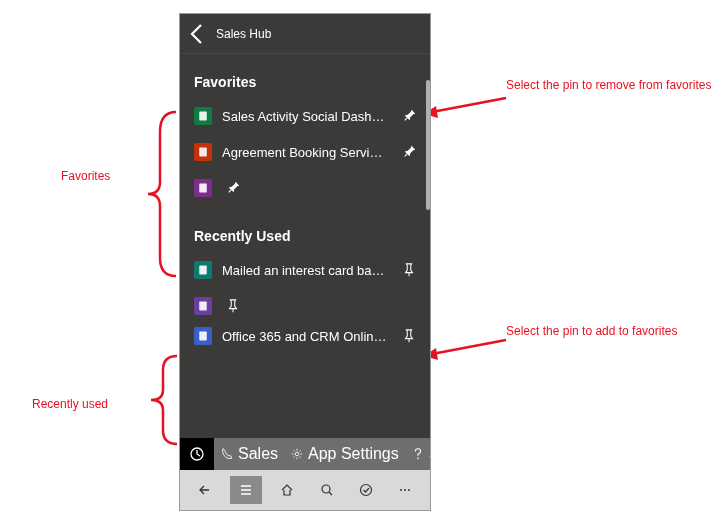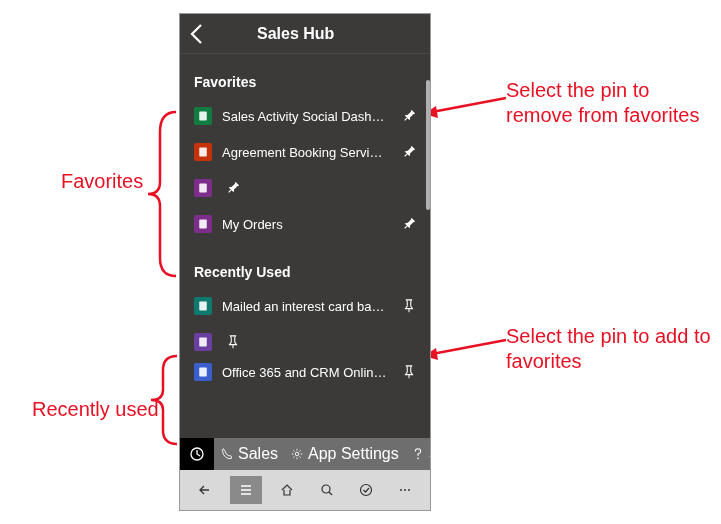--- a/index.html
+++ b/index.html
@@ -34,23 +34,22 @@
   }
   .back-chevron {
     width: 24px;
     height: 24px;
     display: flex;
     align-items: center;
     justify-content: center;
     font-size: 18px;
   }
   .app-title {
-    font-size: 16px;
-    font-weight: 700;
-    margin-left: 41px;
+    font-size: 12px;
+    font-weight: 400;
   }
   .content {
     flex: 1 1 auto;
     overflow: hidden;
     padding-top: 16px;
     position: relative;
   }
   .scroll-thumb {
     position: absolute;
     right: 0;
@@ -141,21 +140,21 @@
     width: 28px; height: 28px;
     display: flex; align-items: center; justify-content: center;
     font-size: 16px;
   }
   .navbtn.hl { background:#8a8a8a; color:#fff; width:32px; height:28px;}
 
   
   .anno {
     position: absolute;
     color: #e81123;
-    font-size: 20px;
+    font-size: 12px;
     line-height: 1.25;
   }
   .brace-svg { position:absolute; }
   .arrow-svg { position:absolute; }
 </style>
 </head>
 <body>
 
 <div class="anno" style="left:61px; top:169px;">Favorites</div>
 <svg class="brace-svg" style="left:130px; top:108px;" width="48" height="172">
@@ -235,36 +234,20 @@
           </div>
           <div class="pin">
             <svg viewBox="0 0 16 16">
               <g transform="rotate(45 8 8)">
                 <path d="M5 1 L11 1 L10 3 L10 8 L12 11 L4 11 L6 8 L6 3 Z" fill="#fff"></path>
                 <line x1="8" y1="11" x2="8" y2="15" stroke="#fff" stroke-width="1.3"></line>
               </g>
             </svg>
           </div>
         </div>
-        <div class="list-item">
-          <div class="ico" style="background:#7c2e8a">
-            <svg viewBox="0 0 16 16">
-              <rect x="3" y="2" width="10" height="12" rx="1" fill="#fff" opacity="0.9"></rect>
-            </svg>
-          </div>
-          <div class="label">My Orders</div>
-          <div class="pin">
-            <svg viewBox="0 0 16 16">
-              <g transform="rotate(45 8 8)">
-                <path d="M5 1 L11 1 L10 3 L10 8 L12 11 L4 11 L6 8 L6 3 Z" fill="#fff"></path>
-                <line x1="8" y1="11" x2="8" y2="15" stroke="#fff" stroke-width="1.3"></line>
-              </g>
-            </svg>
-          </div>
-        </div>
       </div>
 
     <div class="section-gap"></div>
 
     <div class="section-title">Recently Used</div>
     <div id="recent-list">
         <div class="list-item">
           <div class="ico" style="background:#0e7a6f">
             <svg viewBox="0 0 16 16">
               <rect x="3" y="2" width="10" height="12" rx="1" fill="#fff" opacity="0.9"></rect>

